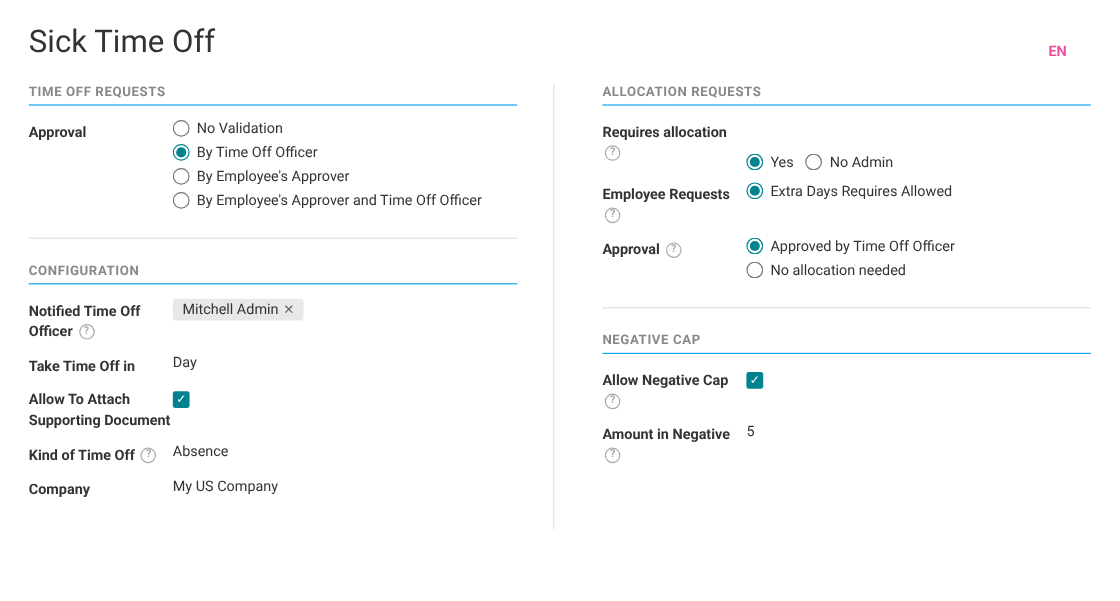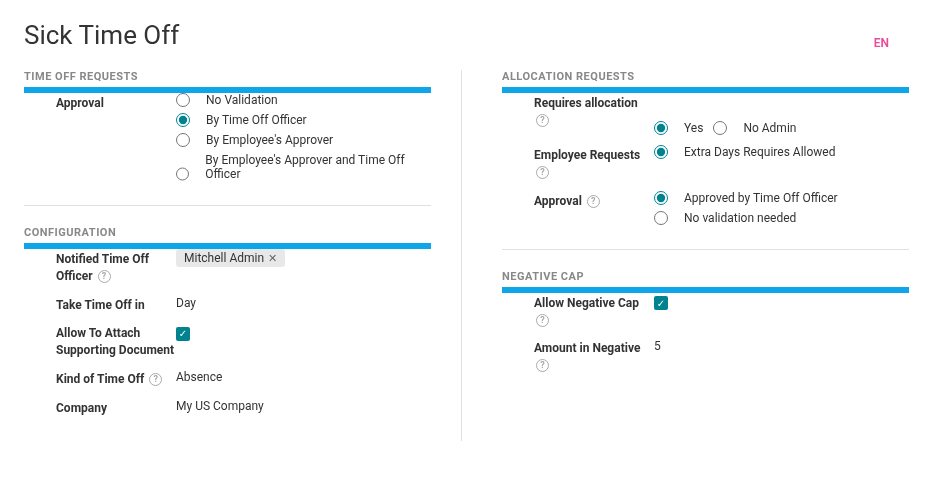--- a/index.html
+++ b/index.html
@@ -39,37 +39,37 @@
     .right-col {
       flex: 1;
       padding-left: 40px;
     }
     .section-title {
       font-size: 11px;
       font-weight: 700;
       color: #888;
       text-transform: uppercase;
       letter-spacing: 0.5px;
-      border-bottom: 6px solid #0ea5e9;
+      border-bottom: 1px solid #0ea5e9;
       padding-bottom: 4px;
+      margin-bottom: 12px;
     }
     .field-row {
       display: flex;
       align-items: flex-start;
       margin-bottom: 10px;
     }
     .field-label {
       font-weight: 700;
       color: #333;
       font-size: 12px;
       width: 120px;
       min-width: 120px;
       padding-top: 2px;
       line-height: 1.4;
-      margin-left: 32px;
     }
     .field-label .help-icon {
       display: inline-block;
       width: 13px;
       height: 13px;
       border-radius: 50%;
       border: 1px solid #aaa;
       color: #aaa;
       font-size: 9px;
       text-align: center;
@@ -82,21 +82,21 @@
       flex: 1;
     }
     .radio-group {
       display: flex;
       flex-direction: column;
       gap: 6px;
     }
     .radio-item {
       display: flex;
       align-items: flex-end;
-      gap: 16px;
+      gap: 6px;
       cursor: pointer;
     }
     .radio-item input[type="radio"] {
       accent-color: #00838f;
       width: 14px;
       height: 14px;
       cursor: pointer;
     }
     .radio-label {
       font-size: 12px;
@@ -275,21 +275,21 @@
             <span class="help-icon">?</span>
           </div>
           <div class="field-value">
             <div class="radio-group">
               <label class="radio-item">
                 <input type="radio" name="allocation_approval" checked="" style="accent-color: rgb(0, 131, 143);">
                 <span class="radio-label">Approved by Time Off Officer</span>
               </label>
               <label class="radio-item">
                 <input type="radio" name="allocation_approval" style="accent-color: rgb(0, 131, 143);">
-                <span class="radio-label">No validation needed</span>
+                <span class="radio-label">No allocation needed</span>
               </label>
             </div>
           </div>
         </div>
       </div>
 
       <div class="divider-section"></div>
 
       <div class="section-block">
         <div class="section-title">NEGATIVE CAP</div>

